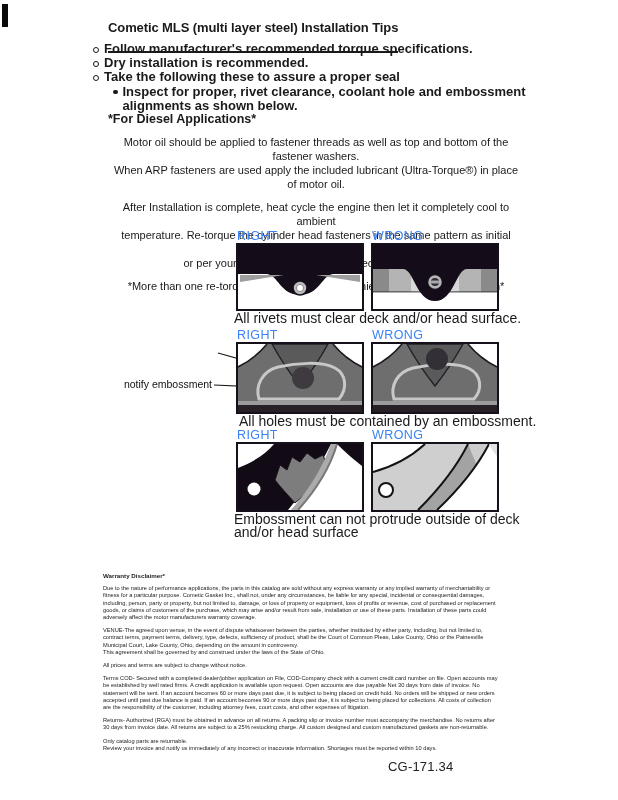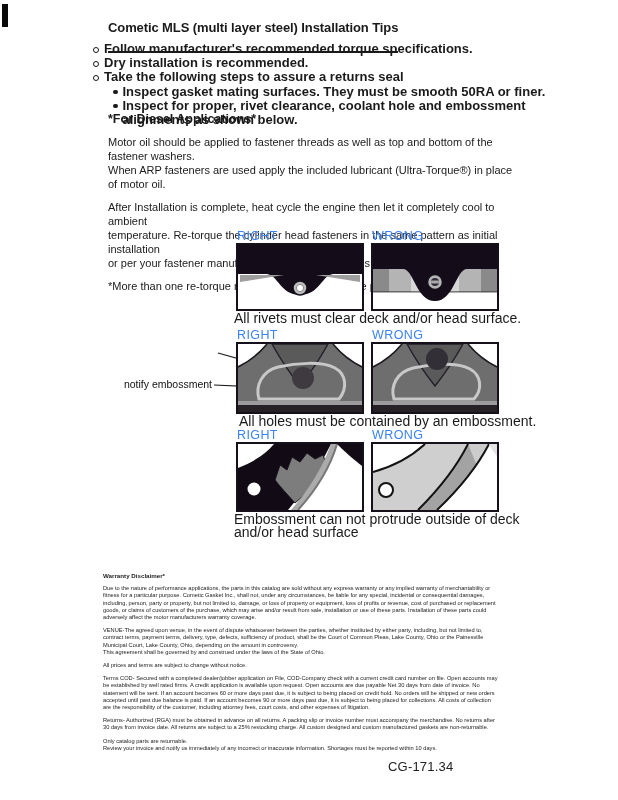--- a/index.html
+++ b/index.html
@@ -12,21 +12,21 @@
          border-bottom:2px solid #1a1a1a;padding-bottom:16px;}
 
   .bullets{position:absolute;left:93px;top:42px;width:460px;font-size:13px;line-height:14.2px;font-weight:bold;}
   .bline{display:flex;align-items:flex-start;}
   .m-open{width:4px;height:4px;border:1px solid #1a1a1a;border-radius:50%;margin:5px 5px 0 0;flex:none;}
   .m-fill{width:4.5px;height:4.5px;background:#1a1a1a;border-radius:50%;margin:5px 5px 0 0;flex:none;}
   .sub{margin-left:20px;}
 
   .diesel{position:absolute;left:108px;top:112px;width:432px;font-size:11px;line-height:14px;}
   .diesel-h{font-size:12.5px;font-weight:bold;margin:0 0 9px 0;}
-  .para{margin:0 16px 9px 0;white-space:pre-line;}
+  .para{margin:0 16px 9px 0;white-space:pre-line;text-align:center;}
 
   .figlabel{position:absolute;width:124px;text-align:left;font-size:12.5px;letter-spacing:0.4px;color:#3b82f6;}
   .box{position:absolute;width:124px;border:2px solid #15101a;background:#fff;}
   .box svg{display:block;}
   .caption{position:absolute;font-size:14px;line-height:12.5px;white-space:pre-line;}
 
   .ann{position:absolute;text-align:right;font-size:10.5px;line-height:11.5px;white-space:pre-line;color:#111;}
   .leaders{position:absolute;left:0;top:0;pointer-events:none;}
 
   .disc{position:absolute;left:103px;top:572px;width:416px;font-size:5.7px;line-height:7.2px;color:#222;}
@@ -48,25 +48,21 @@
     <div class="bline">
       <span class="m-open"></span>
       <span>Follow manufacturer's recommended torque specifications.</span>
     </div>
     <div class="bline">
       <span class="m-open"></span>
       <span>Dry installation is recommended.</span>
     </div>
     <div class="bline">
       <span class="m-open"></span>
-      <span>Take the following steps to assure a returns seal</span>
-    </div>
-    <div class="bline sub">
-      <span class="m-fill"></span>
-      <span>Inspect gasket mating surfaces.  They must be smooth 50RA or finer.</span>
+      <span>Take the following these to assure a proper seal</span>
     </div>
     <div class="bline sub">
       <span class="m-fill"></span>
       <span>Inspect for proper, rivet clearance, coolant hole and embossment alignments as shown below.</span>
     </div>
   </div>
 
   <div class="diesel">
     <div class="diesel-h">*For Diesel Applications*</div>
     <p class="para">Motor oil should be applied to fastener threads as well as top and bottom of the fastener washers.

